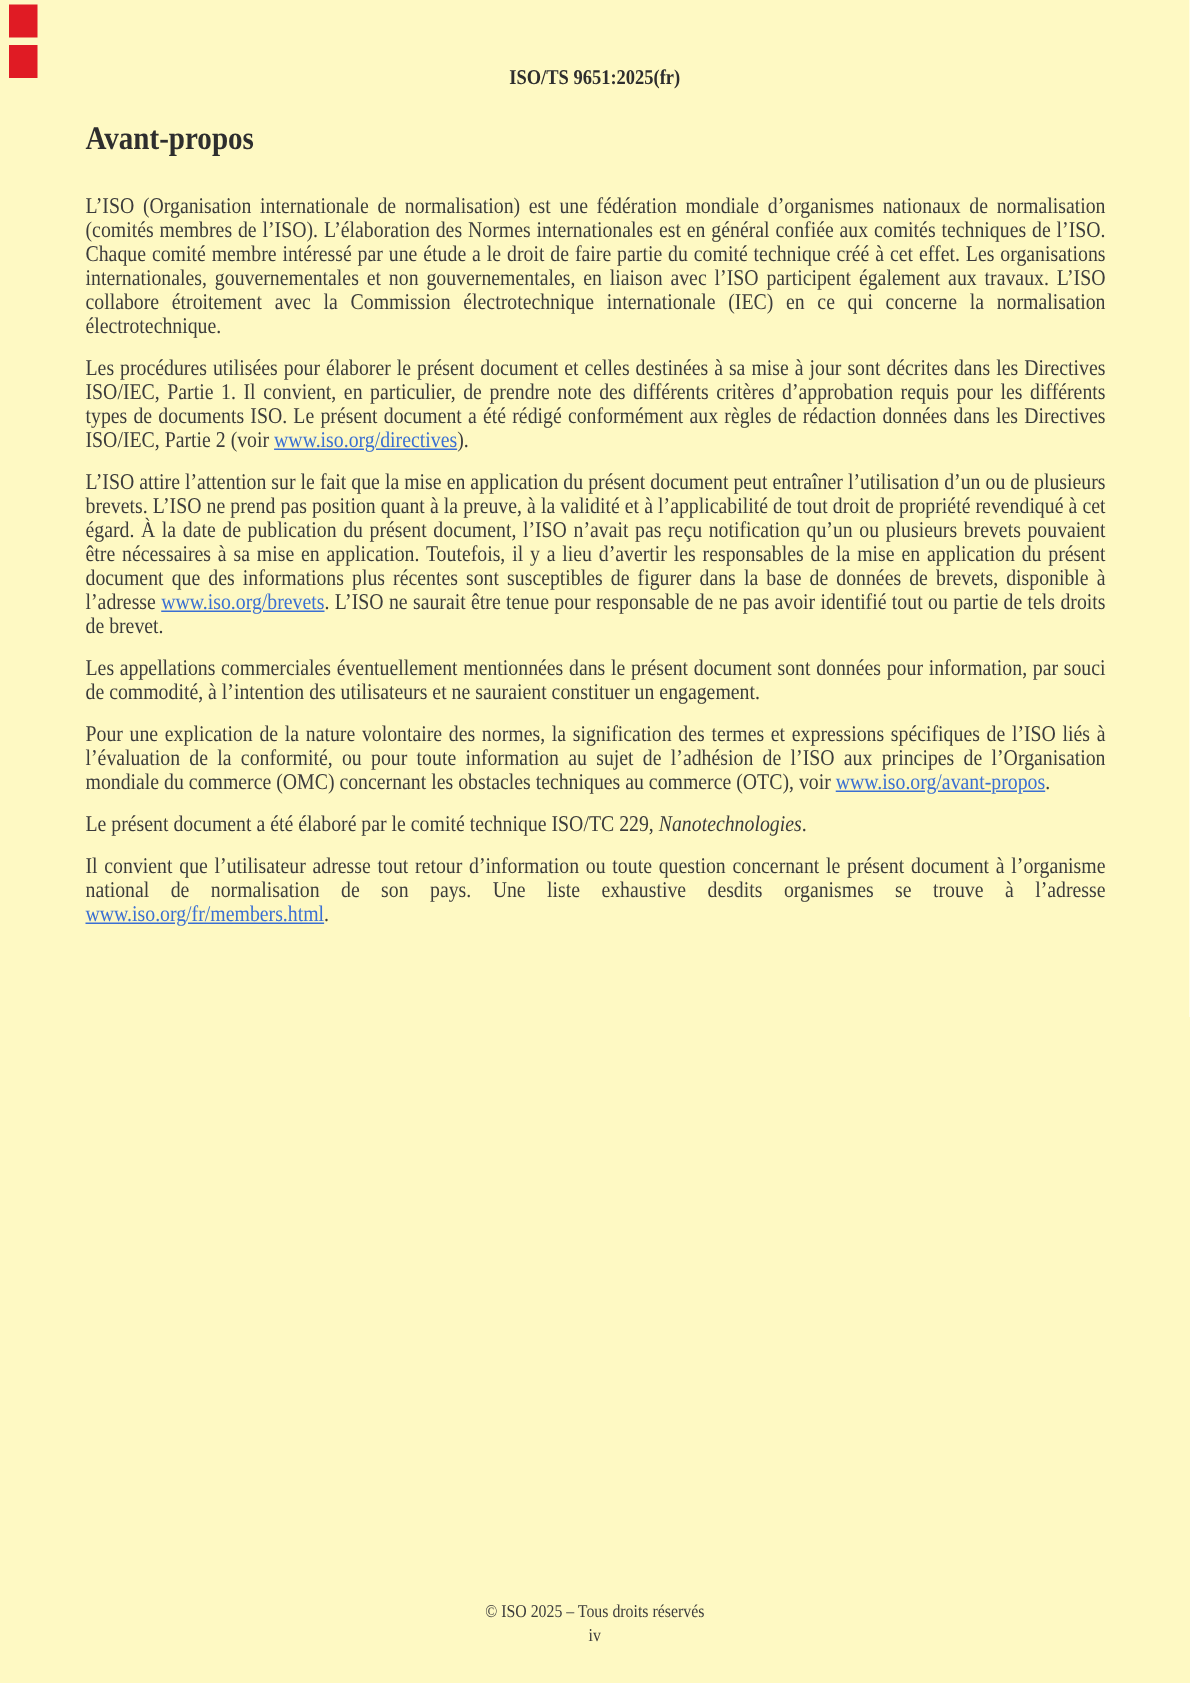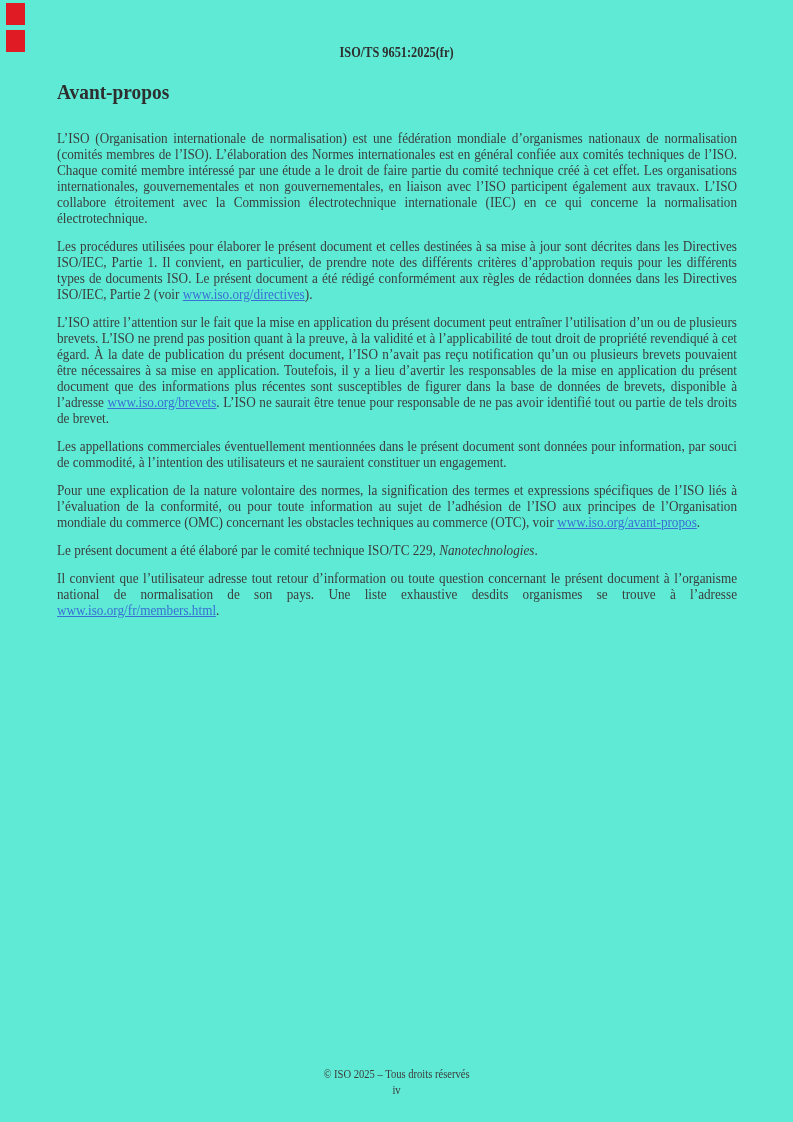--- a/index.html
+++ b/index.html
@@ -7,21 +7,21 @@
     --link:#3a6fd3;
     --mark:#e01b24;
   }
   html,body{margin:0;padding:0;background:#ffffff;}
   body{
     width:793px;height:1122px;
     font-family:"Liberation Serif","DejaVu Serif",serif;
     color:var(--text);
     position:relative;overflow:hidden;
   }
-  .page{position:relative;width:793px;height:1122px;background:#5eead4;}
+  .page{position:relative;width:793px;height:1122px;background:#fef9c3;}
 
   
   .corner-marks{position:absolute;left:6px;top:3px;}
   .corner-mark{width:19px;height:22px;background:var(--mark);margin-bottom:5px;}
 
   .running-header{
     position:absolute;top:44px;left:0;width:793px;
     text-align:center;font-weight:bold;font-size:14px;line-height:17px;
     color:#2e2e2e;
     transform:scaleX(0.88);

